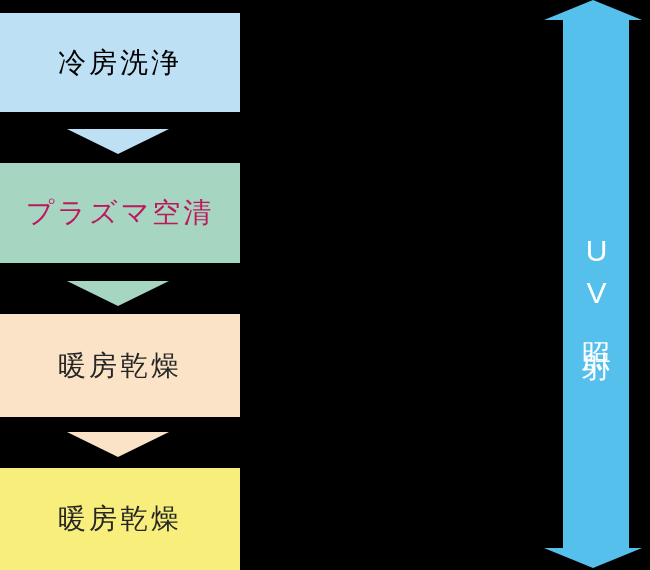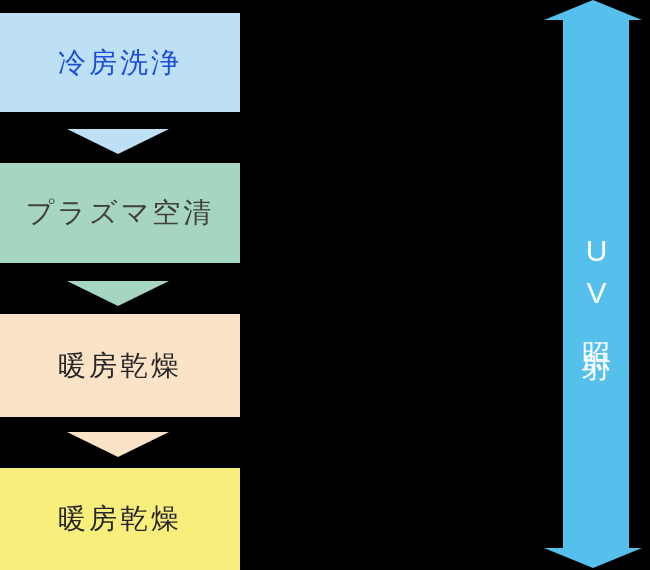--- a/index.html
+++ b/index.html
@@ -70,28 +70,28 @@
     line-height: 66px;
     white-space: nowrap;
   }
 </style>
 </head>
 <body>
 
 <div class="canvas" style="background-color: rgb(0, 0, 0); fill: rgb(0, 0, 0);">
 
   <div class="step-box box1" style="background-color: rgb(190, 224, 245); fill: rgb(190, 224, 245);">
-    <span class="step-label" style="color: #1d4ed8;">冷房洗浄</span>
+    <span class="step-label" style="color: #000000;">冷房洗浄</span>
   </div>
   <svg class="tri tri1" viewBox="0 0 102 25">
     <polygon points="0,0 102,0 51,25" style="background-color: rgb(190, 224, 245); fill: rgb(190, 224, 245);"></polygon>
   </svg>
 
   <div class="step-box box2" style="background-color: rgb(166, 213, 194); fill: rgb(166, 213, 194);">
-    <span class="step-label" style="color: #404040;">プラズマ空清</span>
+    <span class="step-label" style="color: #be185d;">プラズマ空清</span>
   </div>
   <svg class="tri tri2" viewBox="0 0 102 25">
     <polygon points="0,0 102,0 51,25" style="background-color: rgb(166, 213, 194); fill: rgb(166, 213, 194);"></polygon>
   </svg>
 
   <div class="step-box box3" style="background-color: rgb(251, 227, 199); fill: rgb(251, 227, 199); text-align: center;">
     <span class="step-label" style="color: rgb(38, 38, 38);">暖房乾燥</span>
   </div>
   <svg class="tri tri3" viewBox="0 0 102 25">
     <polygon points="0,0 102,0 51,25" style="background-color: rgb(251, 227, 199); fill: rgb(251, 227, 199);"></polygon>

